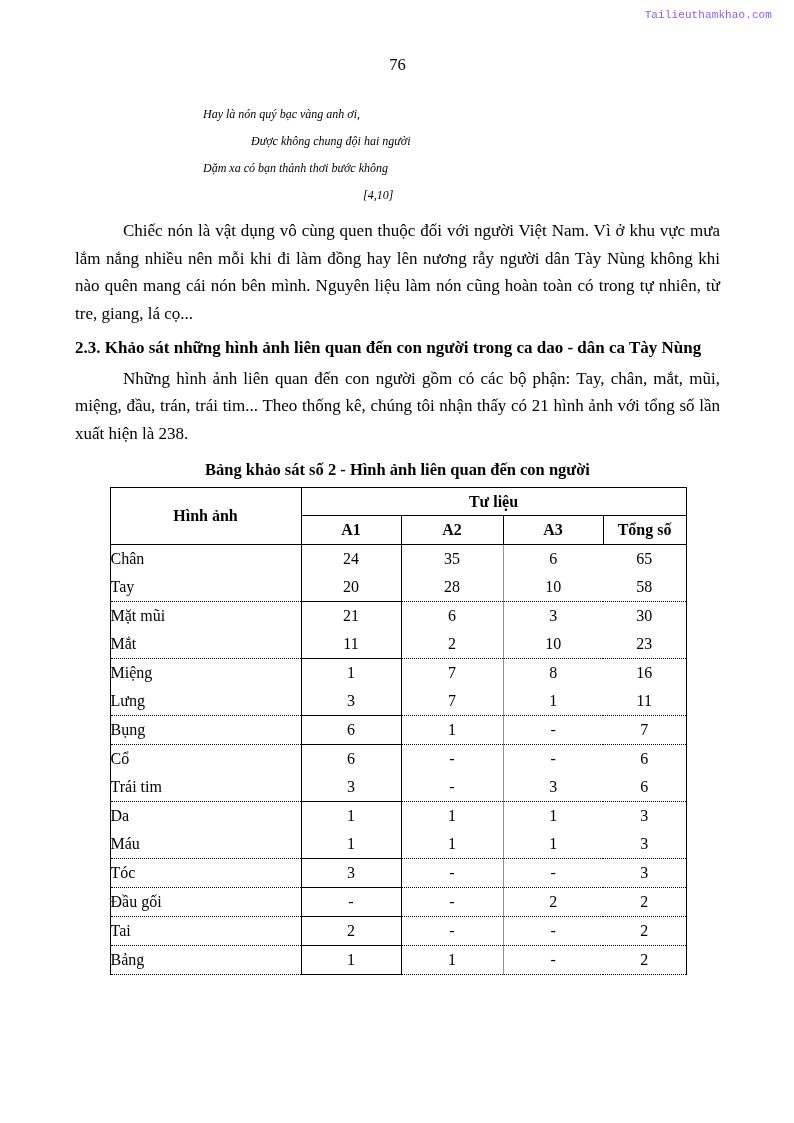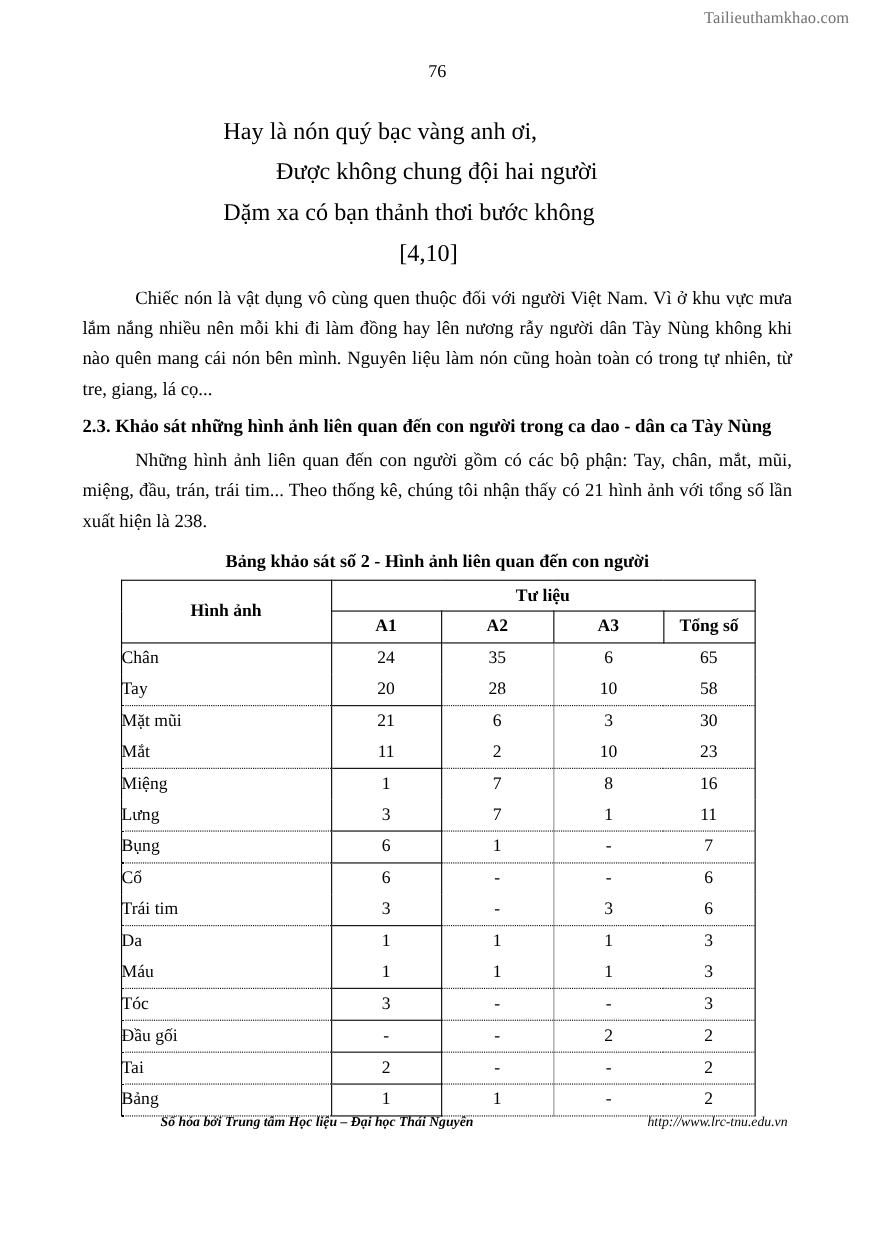--- a/index.html
+++ b/index.html
@@ -22,23 +22,23 @@
     width: 794px;
     height: 1123px;
     padding: 0;
   }
 
   
   .watermark {
     position: absolute;
     top: 9px;
     right: 22px;
-    font-family: Liberation Serif, serif;
-    font-size: 15px;
-    color: #737373;
+    font-family: Liberation Mono, monospace;
+    font-size: 11px;
+    color: #8b5cf6;
     letter-spacing: 0.1px;
     white-space: nowrap;
   }
 
   
   .content {
     position: absolute;
     left: 75px;
     top: 56px;
     width: 645px;
@@ -46,22 +46,23 @@
 
   .page-number {
     text-align: center;
     font-size: 16.5px;
     margin: 0 0 34px 0;
     line-height: 1.1;
   }
 
   
   .poem {
-    font-size: 22px;
+    font-size: 12px;
     line-height: 1.0;
+    font-style: italic;
   }
   .poem-line {
     margin: 0 0 15px 0;
     white-space: nowrap;
   }
   .poem-line.l1 { padding-left: 128px; }
   .poem-line.l2 { padding-left: 176px; }
   .poem-line.l3 { padding-left: 128px; }
   .poem-line.l4 { padding-left: 288px; margin-bottom: 16px; }
 
@@ -365,18 +366,14 @@
               <td class="bd-num a2">1</td>
               <td class="bd-num a3 vline-a2a3">-</td>
               <td class="bd-num tot">2</td>
             </tr>
           </tbody>
       </table>
     </div>
 
   </div>
 
-  <div class="footer">
-    <span class="f-left">Số hóa bởi Trung tâm Học liệu – Đại học Thái Nguyên</span>
-    <span class="f-right">http://www.lrc-tnu.edu.vn</span>
-  </div>
 
 </div>
 
 </body></html>

